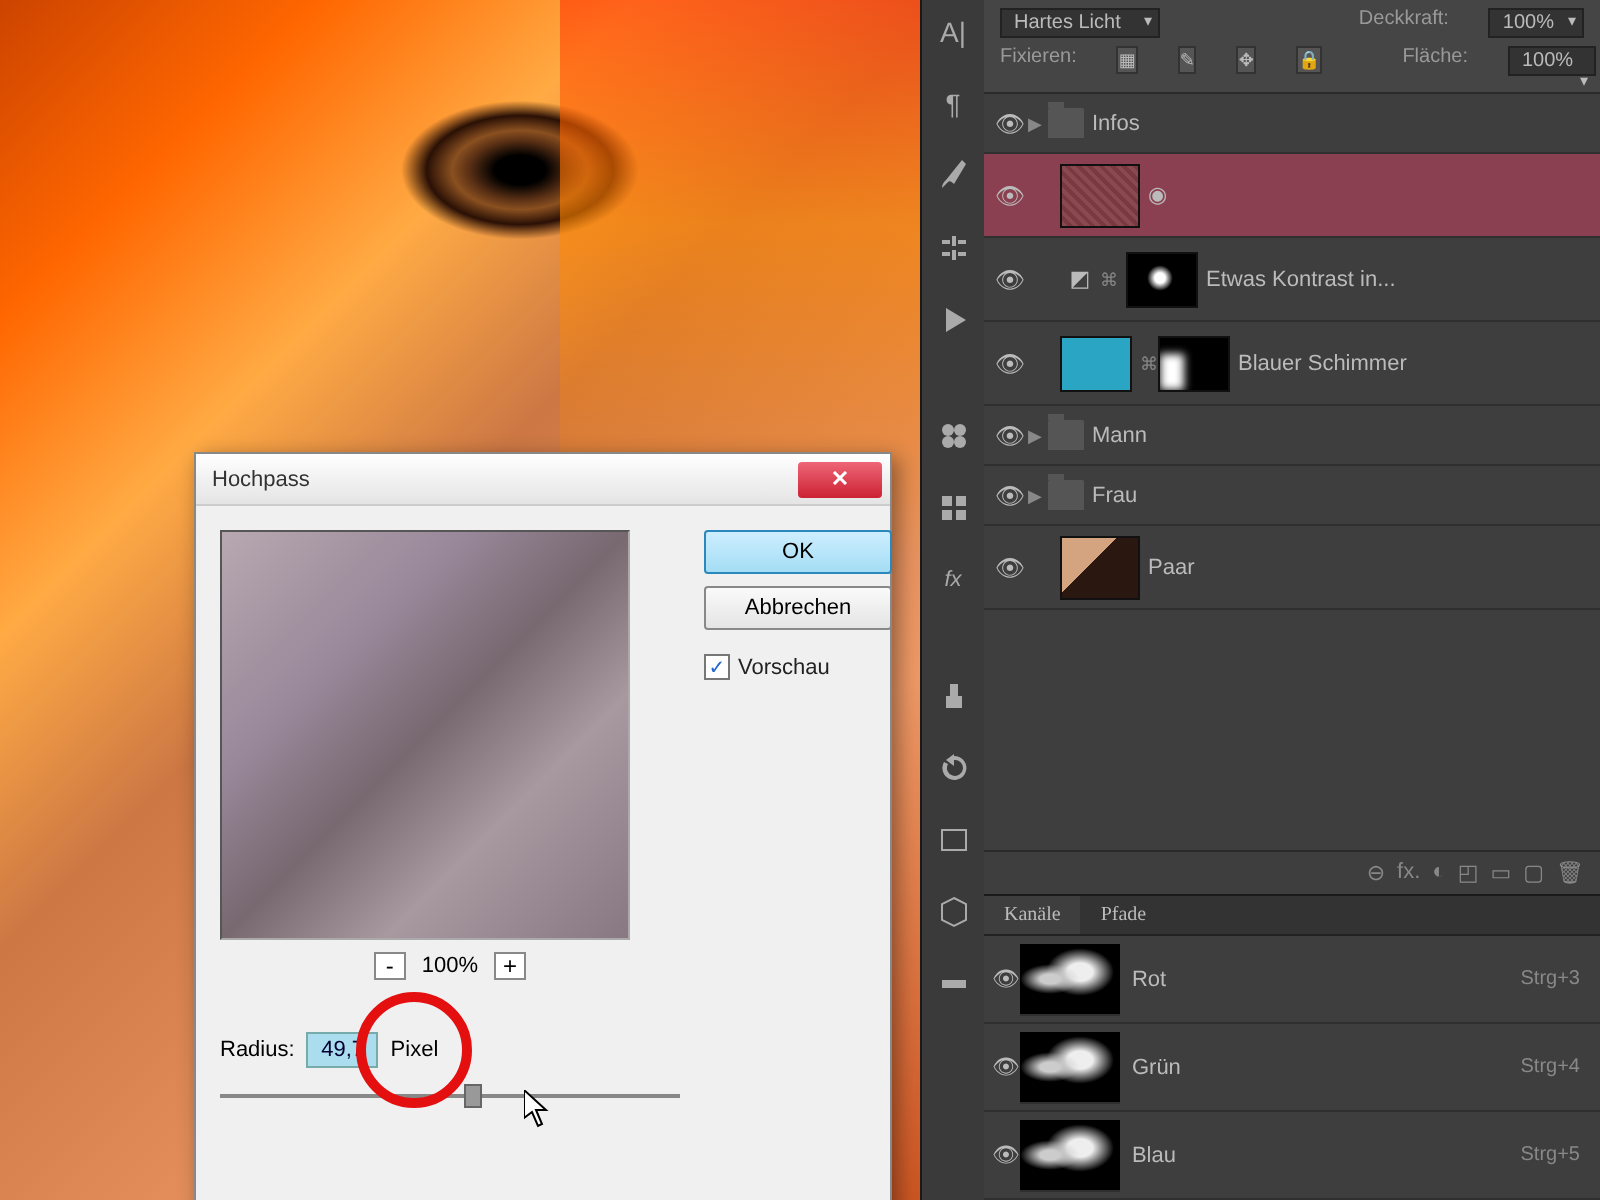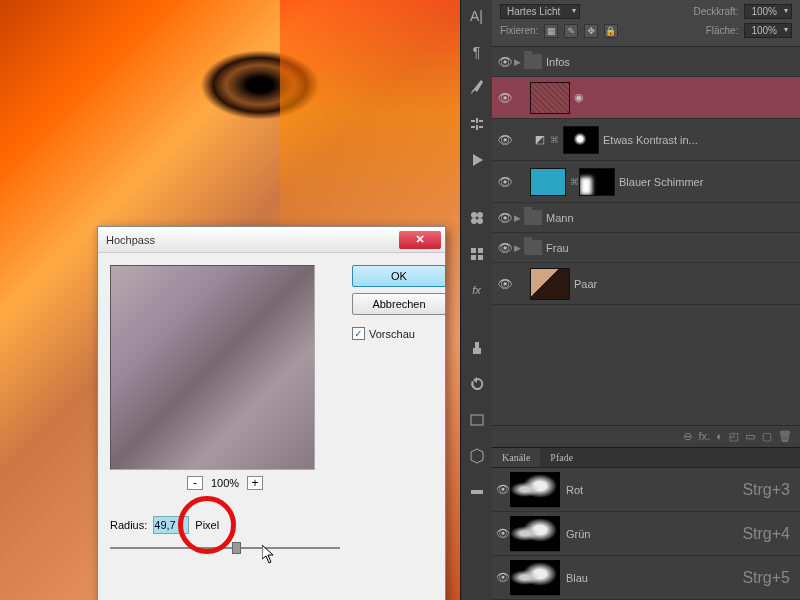--- a/index.html
+++ b/index.html
@@ -10,21 +10,21 @@
     .canvas-area::after { content: ""; position: absolute; top: 0; right: 0; width: 180px; height: 280px; background: linear-gradient(180deg, #ff3300 0%, #ff8800 40%, transparent 100%); opacity: 0.6; }
     
     .toolstrip { position: absolute; left: 460px; top: 0; width: 32px; height: 600px; background: #3a3a3a; border-left: 1px solid #1a1a1a; display: flex; flex-direction: column; align-items: center; padding-top: 4px; gap: 12px; }
     .toolstrip .tool { width: 24px; height: 24px; display: flex; align-items: center; justify-content: center; color: #aaa; font-size: 14px; cursor: pointer; }
     .toolstrip .tool svg { width: 16px; height: 16px; fill: #aaa; }
     .toolstrip .group-sep { height: 10px; }
     
     .right-panel { position: absolute; left: 492px; top: 0; width: 308px; height: 600px; background: #454545; color: #bbb; display: flex; flex-direction: column; }
     
     .panel-top { padding: 4px 8px; border-bottom: 1px solid #2a2a2a; }
-    .panel-row { display: flex; align-items: center; gap: 6px; margin-bottom: 4px; font-size: 10px; }
+    .panel-row { display: flex; align-items: flex-start; gap: 20px; margin-bottom: 4px; font-size: 10px; }
     .panel-row .label { color: #999; }
     .panel-row .dropdown { background: #333; border: 1px solid #222; padding: 1px 14px 1px 6px; color: #bbb; position: relative; min-width: 80px; }
     .panel-row .dropdown::after { content: "▾"; position: absolute; right: 3px; font-size: 8px; }
     .panel-row .spacer { flex: 1; }
     .panel-row .icon-btn { width: 14px; height: 14px; background: #555; border: 1px solid #333; display: flex; align-items: center; justify-content: center; font-size: 9px; }
     
     .layers { flex: 1; overflow-y: auto; background: #3e3e3e; }
     .layer { display: flex; align-items: center; min-height: 30px; border-bottom: 1px solid #2f2f2f; padding: 2px 4px; }
     .layer.selected { background: #8a4050; }
     .layer.tall { min-height: 42px; }
@@ -54,34 +54,34 @@
     .layers-footer .fb { cursor: pointer; }
     
     .channels-panel { border-top: 1px solid #1a1a1a; background: #3e3e3e; }
     .tabs { display: flex; background: #333; border-bottom: 1px solid #222; font-family: Liberation Serif, serif; }
     .tab { padding: 4px 10px; font-size: 10px; cursor: pointer; }
     .tab.active { background: #3e3e3e; }
     .channel-list { }
     .channel { display: flex; align-items: center; height: 44px; border-bottom: 1px solid #2f2f2f; padding: 2px 4px; }
     .channel .thumb { width: 50px; height: 36px; margin-right: 6px; }
     .channel .name { flex: 1; }
-    .channel .shortcut { color: #888; margin-right: 6px; font-size: 16px; }
+    .channel .shortcut { color: #888; margin-right: 6px; font-size: 10px; }
     
     
     .dialog { position: absolute; left: 97px; top: 226px; width: 349px; height: 396px; background: #f0f0f0; border: 1px solid #888; box-shadow: 3px 3px 10px rgba(0,0,0,0.4); }
     .dialog .titlebar { height: 26px; background: linear-gradient(#fff, #e4e4e4); display: flex; align-items: center; padding-left: 8px; border-bottom: 1px solid #ccc; }
     .dialog .titlebar .title { flex: 1; color: #333; font-size: 11px; }
     .dialog .titlebar .close { width: 42px; height: 18px; background: linear-gradient(#e67, #c23); color: #fff; display: flex; align-items: center; justify-content: center; font-weight: bold; border-radius: 2px; margin-right: 4px; cursor: pointer; font-size: 11px; }
     .dialog .body { padding: 12px; display: flex; gap: 12px; }
     .dialog .left { }
     .preview-box { width: 205px; height: 205px; border: 1px inset #aaa; background: linear-gradient(135deg, #b8a8b0 0%, #98889a 30%, #786870 50%, #a898a0 70%, #887882 100%); }
     .zoom-row { display: flex; align-items: center; justify-content: center; gap: 8px; margin-top: 6px; }
     .zoom-btn { width: 16px; height: 14px; border: 1px solid #888; background: #fff; display: flex; align-items: center; justify-content: center; font-size: 12px; cursor: pointer; }
     .radius-row { display: flex; align-items: center; gap: 6px; margin-top: 26px; }
-    .radius-input { width: 36px; height: 18px; border: 1px solid #7aa; background: #aaddee; color: #003; text-align: left; font-size: 11px; }
+    .radius-input { width: 36px; height: 18px; border: 1px solid #7aa; background: #aaddee; color: #003; text-align: center; font-size: 11px; }
     .slider { position: relative; width: 230px; height: 16px; margin-top: 6px; }
     .slider .track { position: absolute; top: 7px; width: 100%; height: 2px; background: #888; }
     .slider .handle { position: absolute; top: 2px; left: 122px; width: 9px; height: 12px; background: #999; border: 1px solid #666; }
     .dialog .right { display: flex; flex-direction: column; gap: 6px; }
     .win-btn { width: 94px; height: 22px; border: 1px solid #888; background: linear-gradient(#fafafa, #e4e4e4); border-radius: 2px; cursor: pointer; font-size: 11px; }
     .win-btn.primary { border: 1px solid #2a88bb; background: linear-gradient(#cdeeff, #a4ddf4); }
     .checkbox-row { display: flex; align-items: center; gap: 4px; margin-top: 6px; color: #222;}
     .checkbox { width: 13px; height: 13px; border: 1px solid #777; background: #fff; display: flex; align-items: center; justify-content: center; color: #2266cc; font-size: 10px; }
     
     .red-circle { position: absolute; left: 178px; top: 496px; width: 58px; height: 58px; border: 5px solid #e41010; border-radius: 50%; pointer-events: none; }

